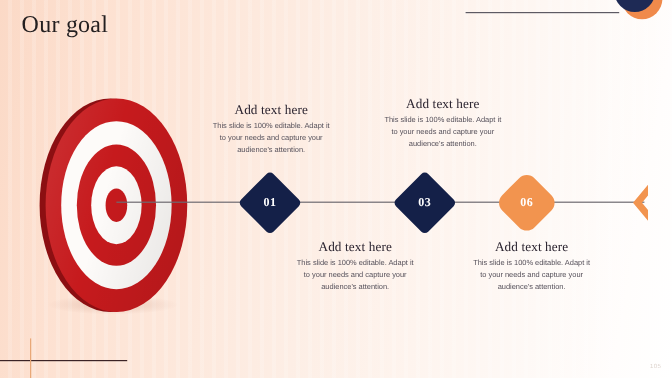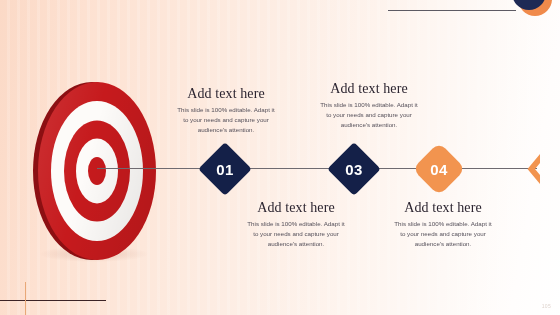--- a/index.html
+++ b/index.html
@@ -142,22 +142,22 @@
   }
   .dia {
     position:absolute; left:0; top:0;
     width:38px; height:38px;
     transform:rotate(45deg);
   }
   .dia.navy   { background:#142048; border-radius:4px; }
   .dia.orange { background:#f2944f; border-radius:9px; }
   .node .num {
     position:relative; z-index:2;
-    font-family:Liberation Sans, sans-serif;
-    font-size:15px; font-weight:bold;
+    font-family:Liberation Serif, serif;
+    font-size:10px; font-weight:bold;
     color:#ffffff;
     letter-spacing:0.4px;
   }
   #n1 { left:206px; }
   #n2 { left:275px; }
   #n3 { left:335px; }
   #n4 { left:420px; }
 
   
   #chevron {
@@ -167,21 +167,21 @@
   #chevron svg { display:block; }
 
   
   .tb {
     position:absolute;
     width:104px;
     text-align:center;
   }
   .tb .h {
     font-family:"Liberation Serif", serif;
-    font-size:14px;
+    font-size:11px;
     color:#2b2430;
     margin-bottom:3px;
     letter-spacing:0.1px;
   }
   .tb .b {
     font-family:"Liberation Sans", sans-serif;
     font-size:6.2px;
     line-height:1.62;
     color:#55505a;
   }
@@ -190,20 +190,21 @@
   #tb3 { left:317px; top:81px; }
   #tb4 { left:391px; top:200px; }
 </style>
 </head>
 <body>
 
 <div id="slide">
 
   <div id="streaks"></div>
 
+  <div id="title">Our goal</div>
 
   <div id="top-rule"></div>
   <div id="corner-wrap">
     <div id="corner-orange"></div>
     <div id="corner-navy"></div>
   </div>
 
   <div id="bl-rule"></div>
   <div id="bl-vrule"></div>
 
@@ -223,21 +224,21 @@
   <div class="node" id="n1">
     <div class="dia navy"></div>
     <span class="num">01</span>
   </div>
   <div class="node" id="n3">
     <div class="dia navy"></div>
     <span class="num">03</span>
   </div>
   <div class="node" id="n4">
     <div class="dia orange"></div>
-    <span class="num">04</span>
+    <span class="num">06</span>
   </div>
 
   <div id="chevron">
     <svg width="20" height="32" viewBox="0 0 20 32">
       <path d="M19 1 L6.5 16 L19 31 L19 22 L14 16 L19 10 Z" fill="#f2944f"></path>
     </svg>
   </div>
 
   <div class="tb" id="tb1">
     <div class="h">Add text here</div>

